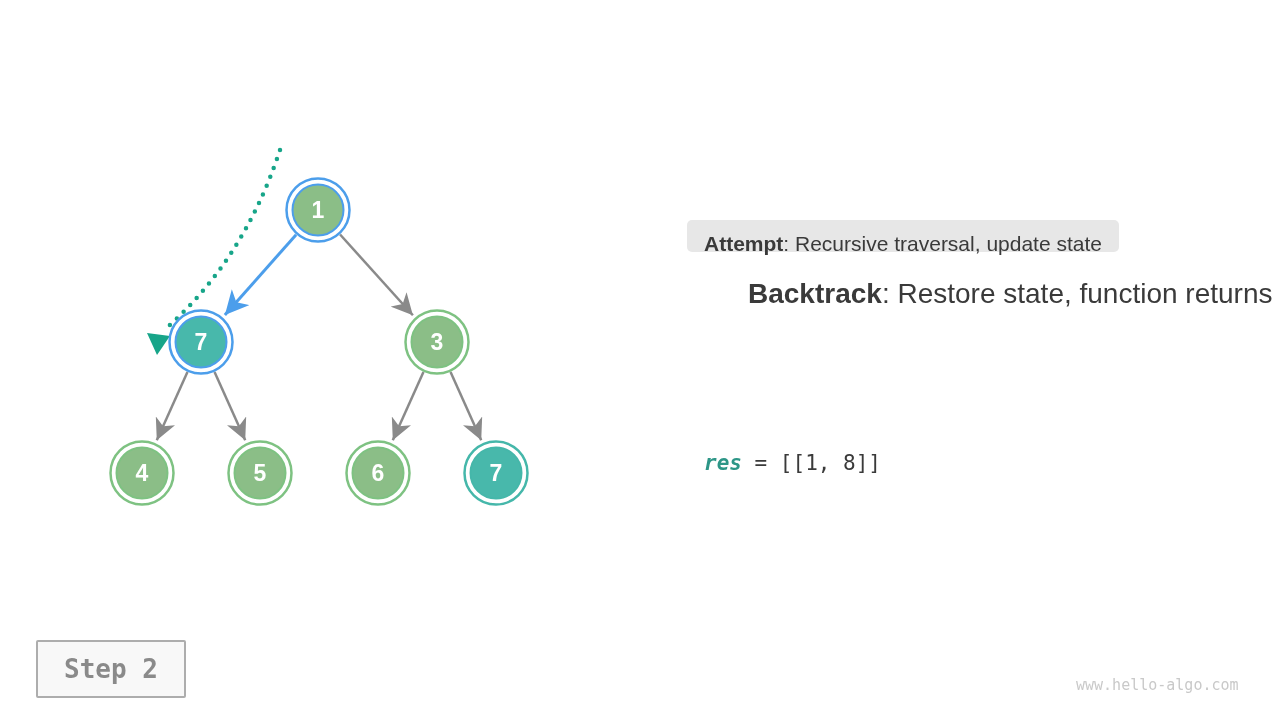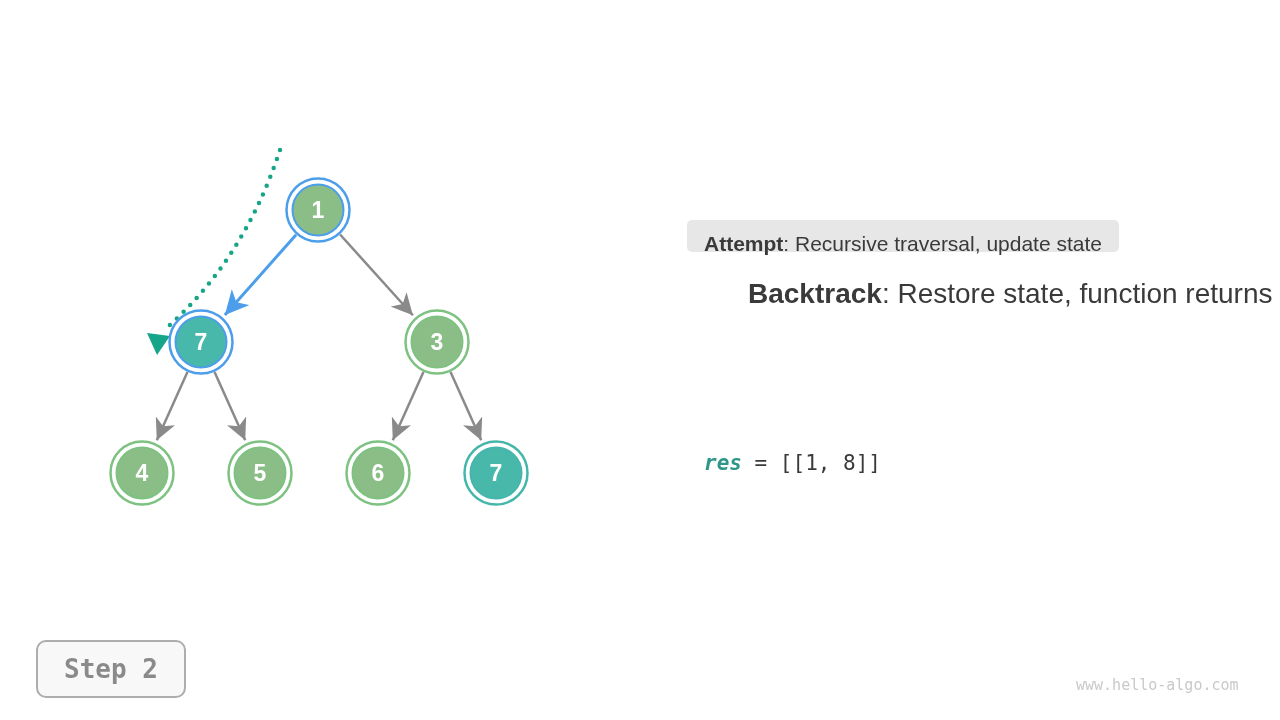--- a/index.html
+++ b/index.html
@@ -23,21 +23,21 @@
   .textline{position:absolute;left:704px;height:48px;line-height:48px;font-size:28px;
         color:var(--text-dark);white-space:nowrap;margin-left:44px;}
   .codeline{position:absolute;left:704px;height:48px;line-height:48px;
         font-family:"DejaVu Sans Mono",monospace;font-size:21px;color:var(--text-dark);
         white-space:pre;}
   .codeline .kw{font-weight:700;}
   .kw-path{color:var(--code-path-blue);}
   .kw-res{color:var(--code-res-teal);font-style:italic;}
   .pill b,.textline b{font-weight:700;}
   #step-box{position:absolute;left:36px;top:640px;width:146px;height:54px;
-        border:2px solid var(--step-border);border-radius:10px;background:var(--step-bg);
+        border:2px solid var(--step-border);border-radius:2px;background:var(--step-bg);
         display:flex;align-items:center;justify-content:center;
         font:700 26px "DejaVu Sans Mono",monospace;color:var(--step-text);}
   #watermark{position:absolute;left:1076px;top:676px;
         font:400 15px "DejaVu Sans Mono",monospace;color:var(--watermark-gray);}
 </style>
 </head>
 <body>
 
 <div id="stage">
 

